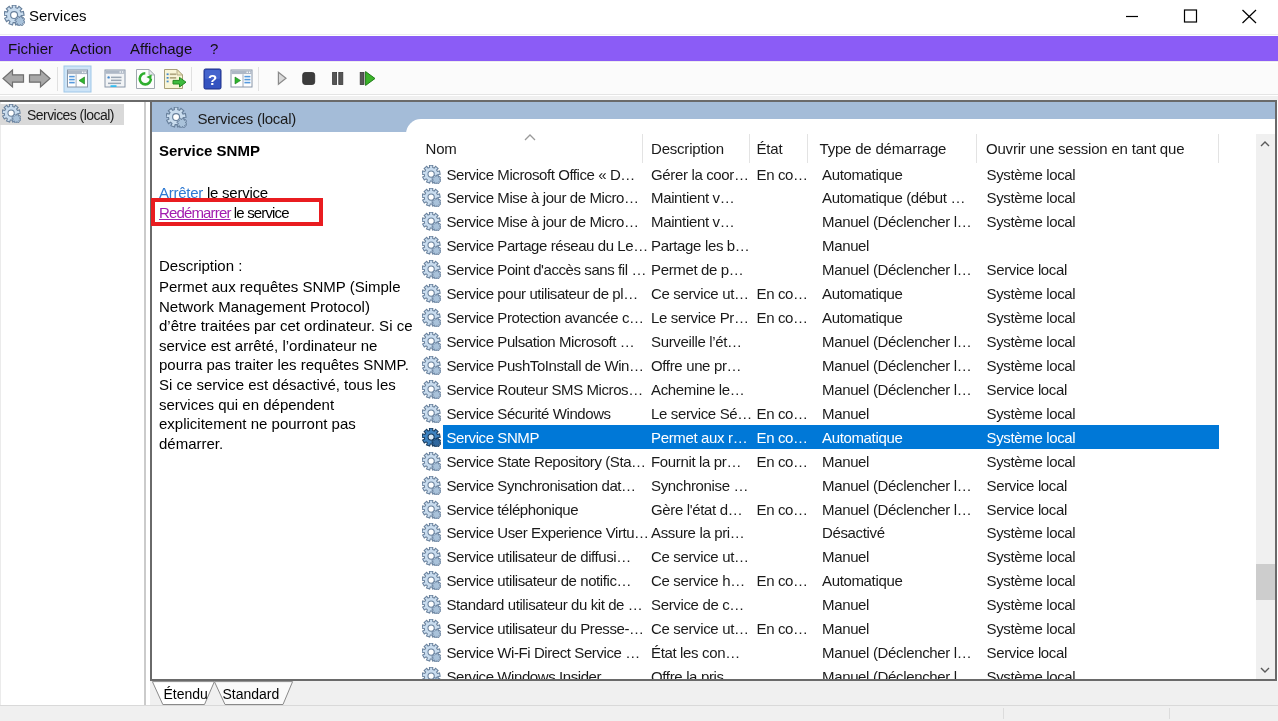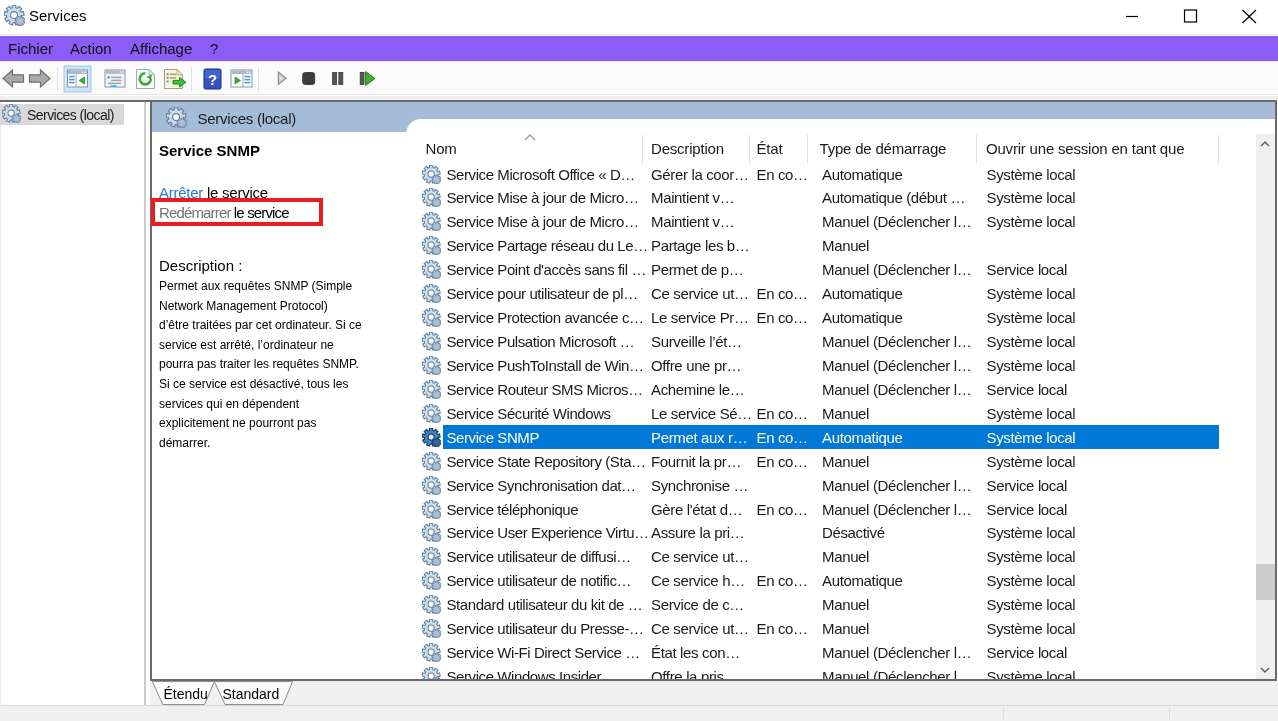--- a/index.html
+++ b/index.html
@@ -19,24 +19,24 @@
 #treelabel{position:absolute;left:27px;top:107px;font-size:14px;letter-spacing:-0.55px;color:#1a1a1a}
 
 #panel{position:absolute;left:150px;top:102px;width:1127px;height:579px;background:#fff;border-left:2px solid #6a6a6a;border-right:2px solid #6a6a6a;border-bottom:2px solid #6a6a6a}
 #blueband{position:absolute;left:152px;top:102px;width:1123px;height:29.5px;background:#a4bcd8}
 #whitetab{position:absolute;left:405.5px;top:119px;width:869.5px;height:560px;background:#fff;border-top-left-radius:15px}
 #paneltitle{position:absolute;left:197.5px;top:110px;font-size:15px;letter-spacing:-0.25px;color:#1b1b1b}
 
 #tp-title{position:absolute;left:159px;top:142px;font-size:15px;font-weight:bold;color:#000}
 .tpline{position:absolute;left:159px;font-size:15px;color:#000}
 a.lnk{color:#2e79d2;text-decoration:underline}
-a.vlnk{color:#737373;}
+a.vlnk{color:#a21caf;text-decoration:underline}
 #redrect{position:absolute;left:150.5px;top:197.5px;width:172px;height:28.5px;border:4px solid #e91c20}
 #tp-desc-label{position:absolute;left:159px;top:257px;font-size:15px;color:#000}
-#tp-desc{position:absolute;left:159px;top:277px;width:260px;font-size:12px;line-height:19.6px;color:#000}
+#tp-desc{position:absolute;left:159px;top:277px;width:260px;font-size:15px;line-height:19.6px;color:#000}
 .hsep{position:absolute;top:134px;width:1px;height:29px;background:#e3e3e3}
 .hcell{position:absolute;top:140px;font-size:15px;color:#1a1a1a;letter-spacing:-0.2px}
 .row{position:absolute;left:420px;width:856px;height:24px;font-size:15px;color:#1a1a1a;letter-spacing:-0.35px}
 .row div{position:absolute;top:3px;white-space:nowrap}
 .ric{position:absolute;left:2px;top:2px;width:19px;height:19px}
 .c1{left:26.5px;width:196px;letter-spacing:-0.42px}.c2{left:231px;width:99px}.c3{left:336.5px;width:62px}.c4{left:402px;width:150px}.c5{left:566.5px;width:240px}
 .row.sel{color:#fff}
 .selbg{position:absolute;left:443px;top:323.4px;width:775.9px;height:23.8px;background:#0078d7}
 
 #sbar{position:absolute;left:1256px;top:133.5px;width:18.7px;height:545.5px;background:#f0f0f0}

